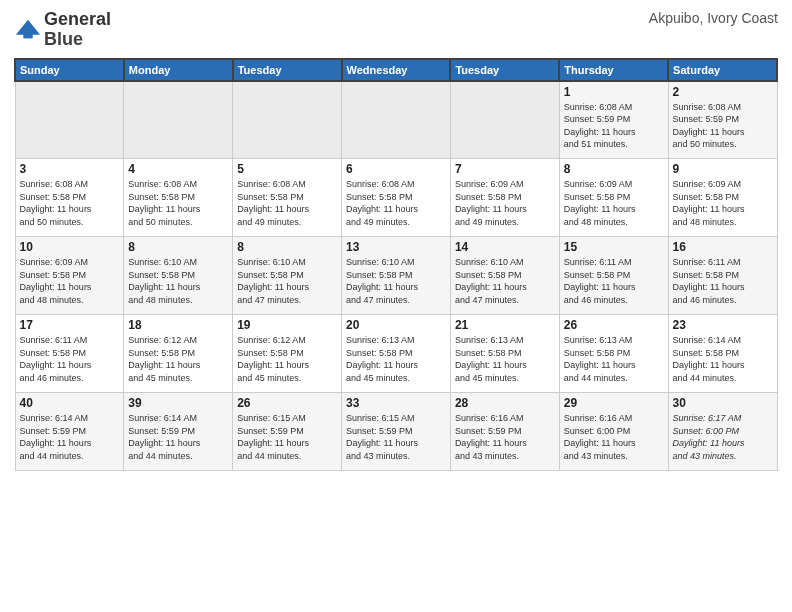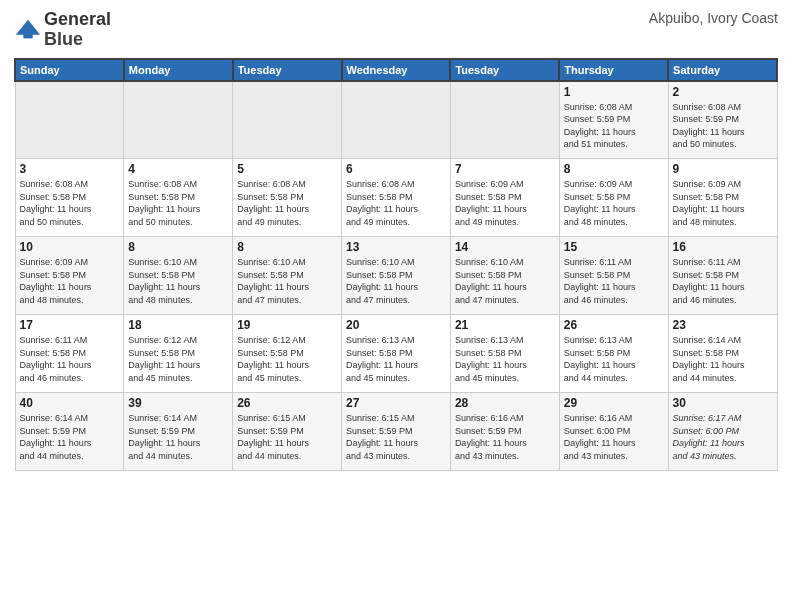--- a/index.html
+++ b/index.html
@@ -315,21 +315,21 @@
 and 44 minutes.</div>
           </td>
           <td>
             <div class="day-num">26</div>
             <div class="day-info" style="white-space: pre-line;">Sunrise: 6:15 AM
 Sunset: 5:59 PM
 Daylight: 11 hours
 and 44 minutes.</div>
           </td>
           <td>
-            <div class="day-num">27</div>
+            <div class="day-num">33</div>
             <div class="day-info" style="white-space: pre-line;">Sunrise: 6:15 AM
 Sunset: 5:59 PM
 Daylight: 11 hours
 and 43 minutes.</div>
           </td>
           <td>
             <div class="day-num">28</div>
             <div class="day-info" style="white-space: pre-line;">Sunrise: 6:16 AM
 Sunset: 5:59 PM
 Daylight: 11 hours

